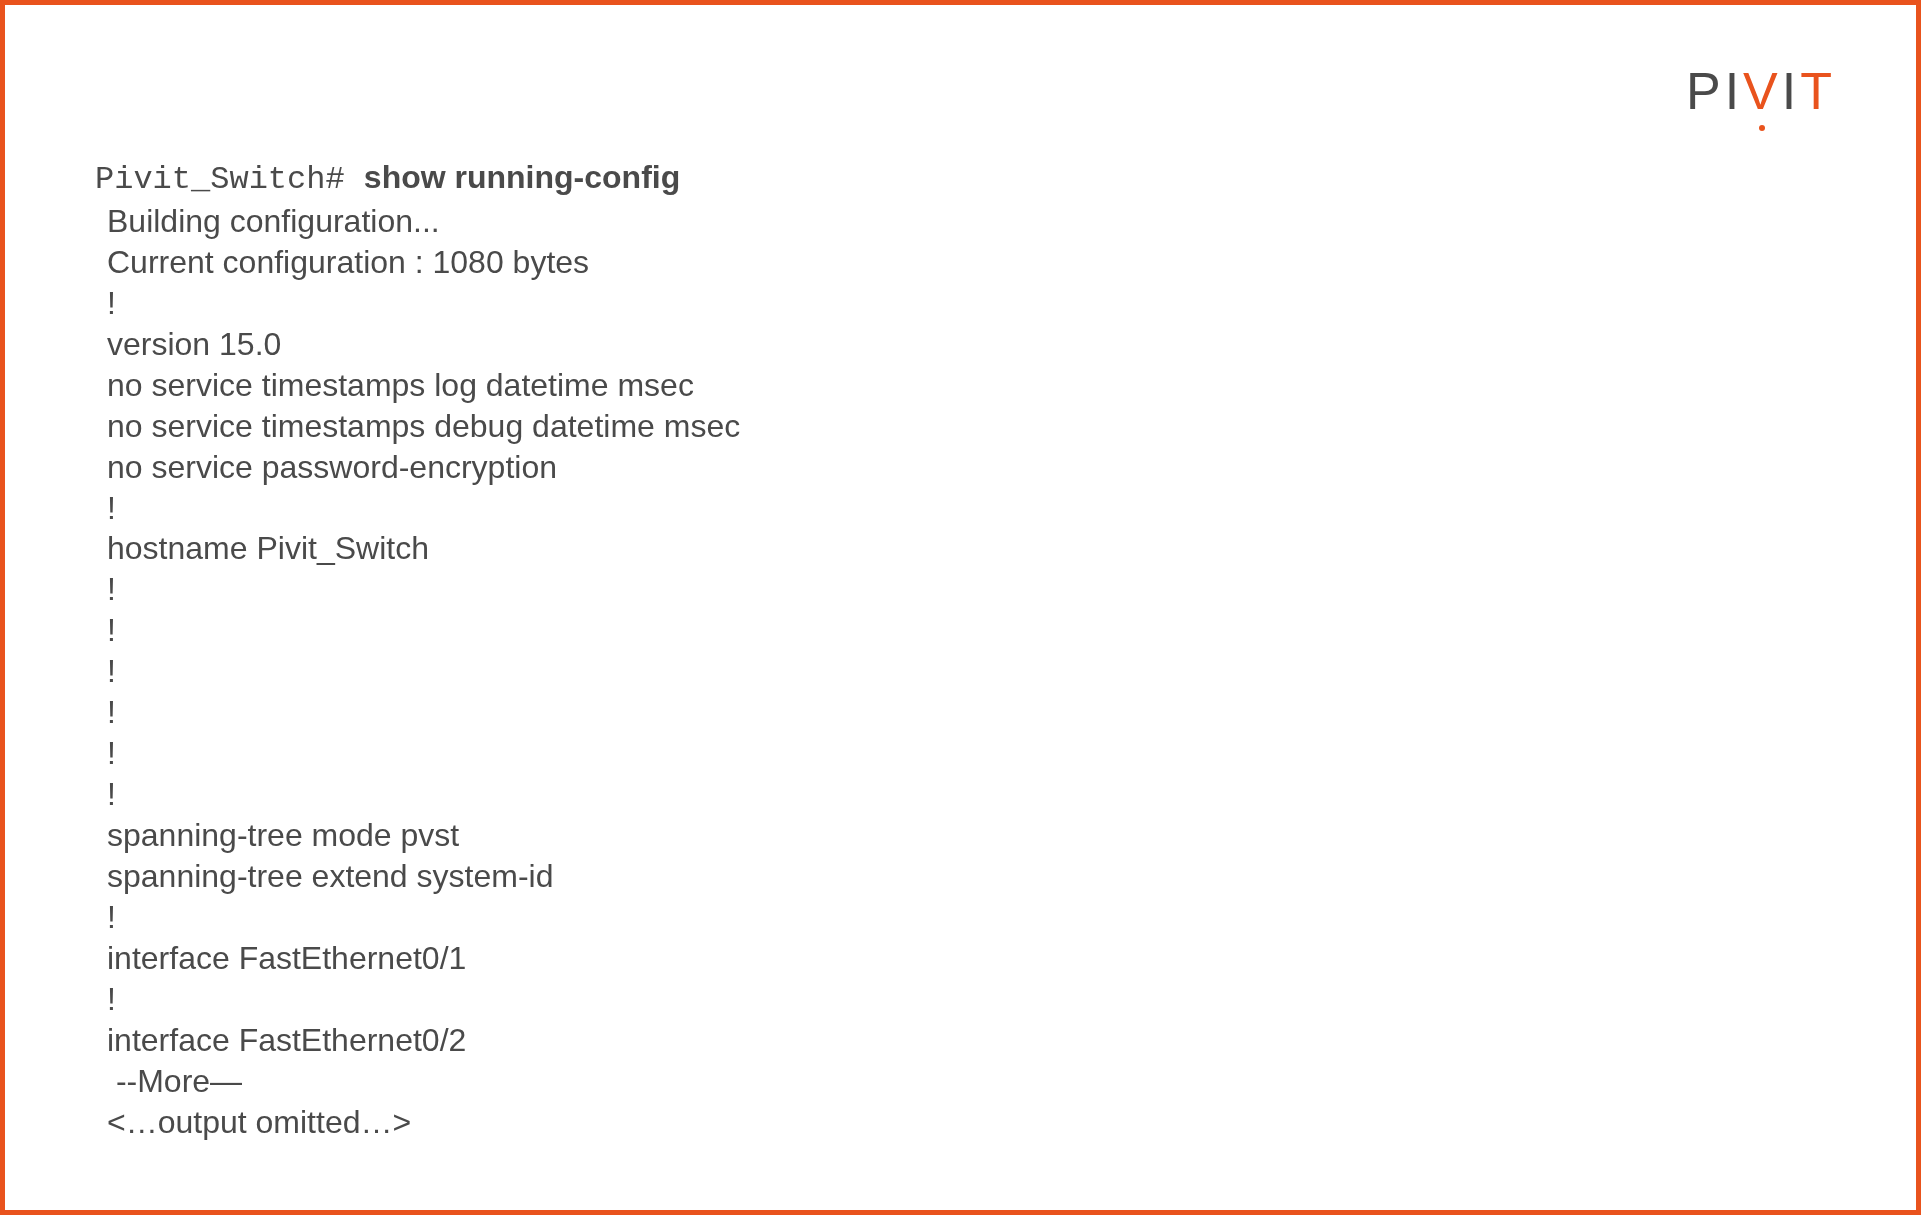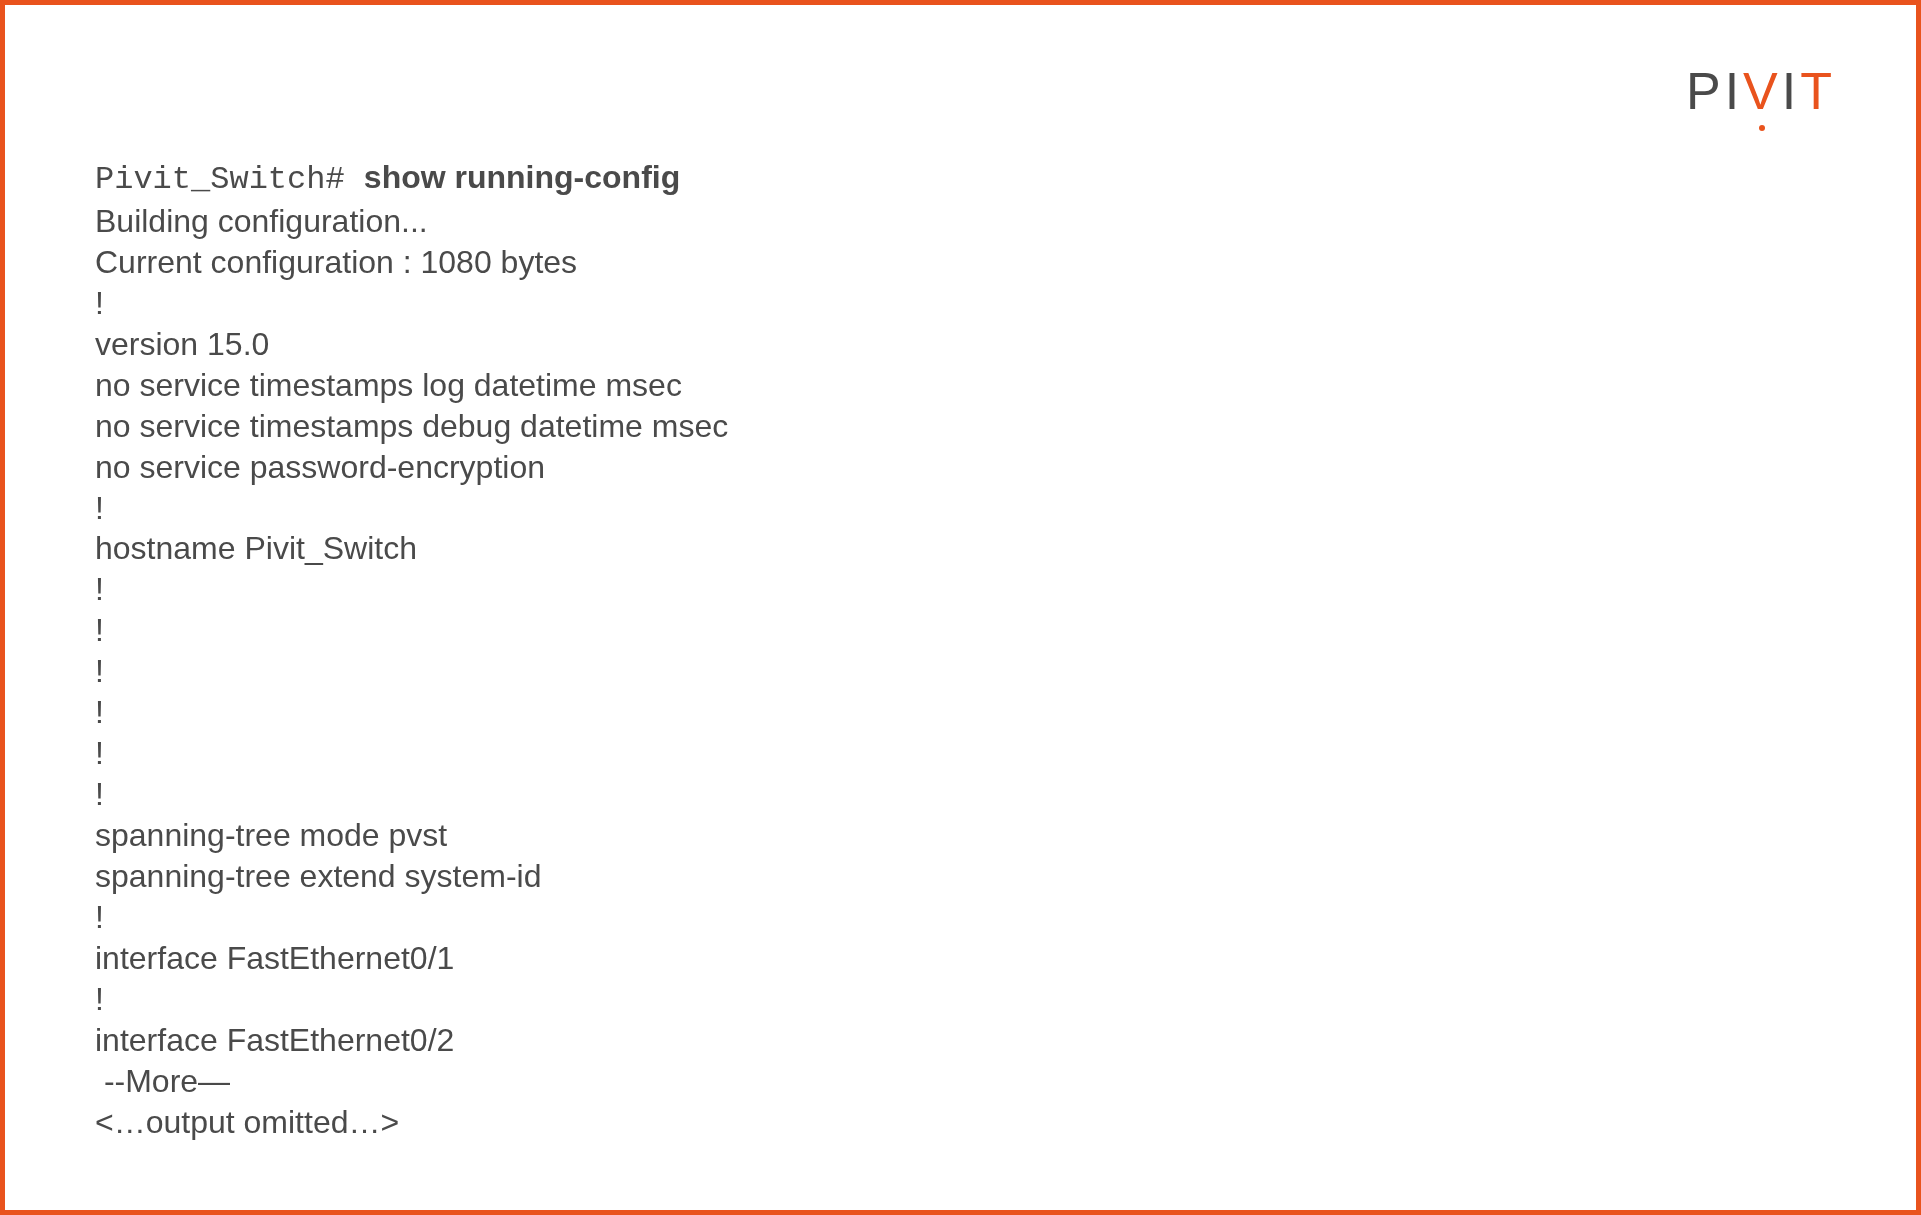--- a/index.html
+++ b/index.html
@@ -60,20 +60,21 @@
   }
   .prompt {
     font-weight: 300;
     font-family: Liberation Mono, monospace;
   }
   .cmd {
     font-weight: 600;
   }
   .line {
     display: block;
+    margin-left: 12px;
   }
 </style>
 </head>
 <body>
 
 <div class="frame">
 
   <div class="logo">
     <span>P</span>
       <span>I</span>

